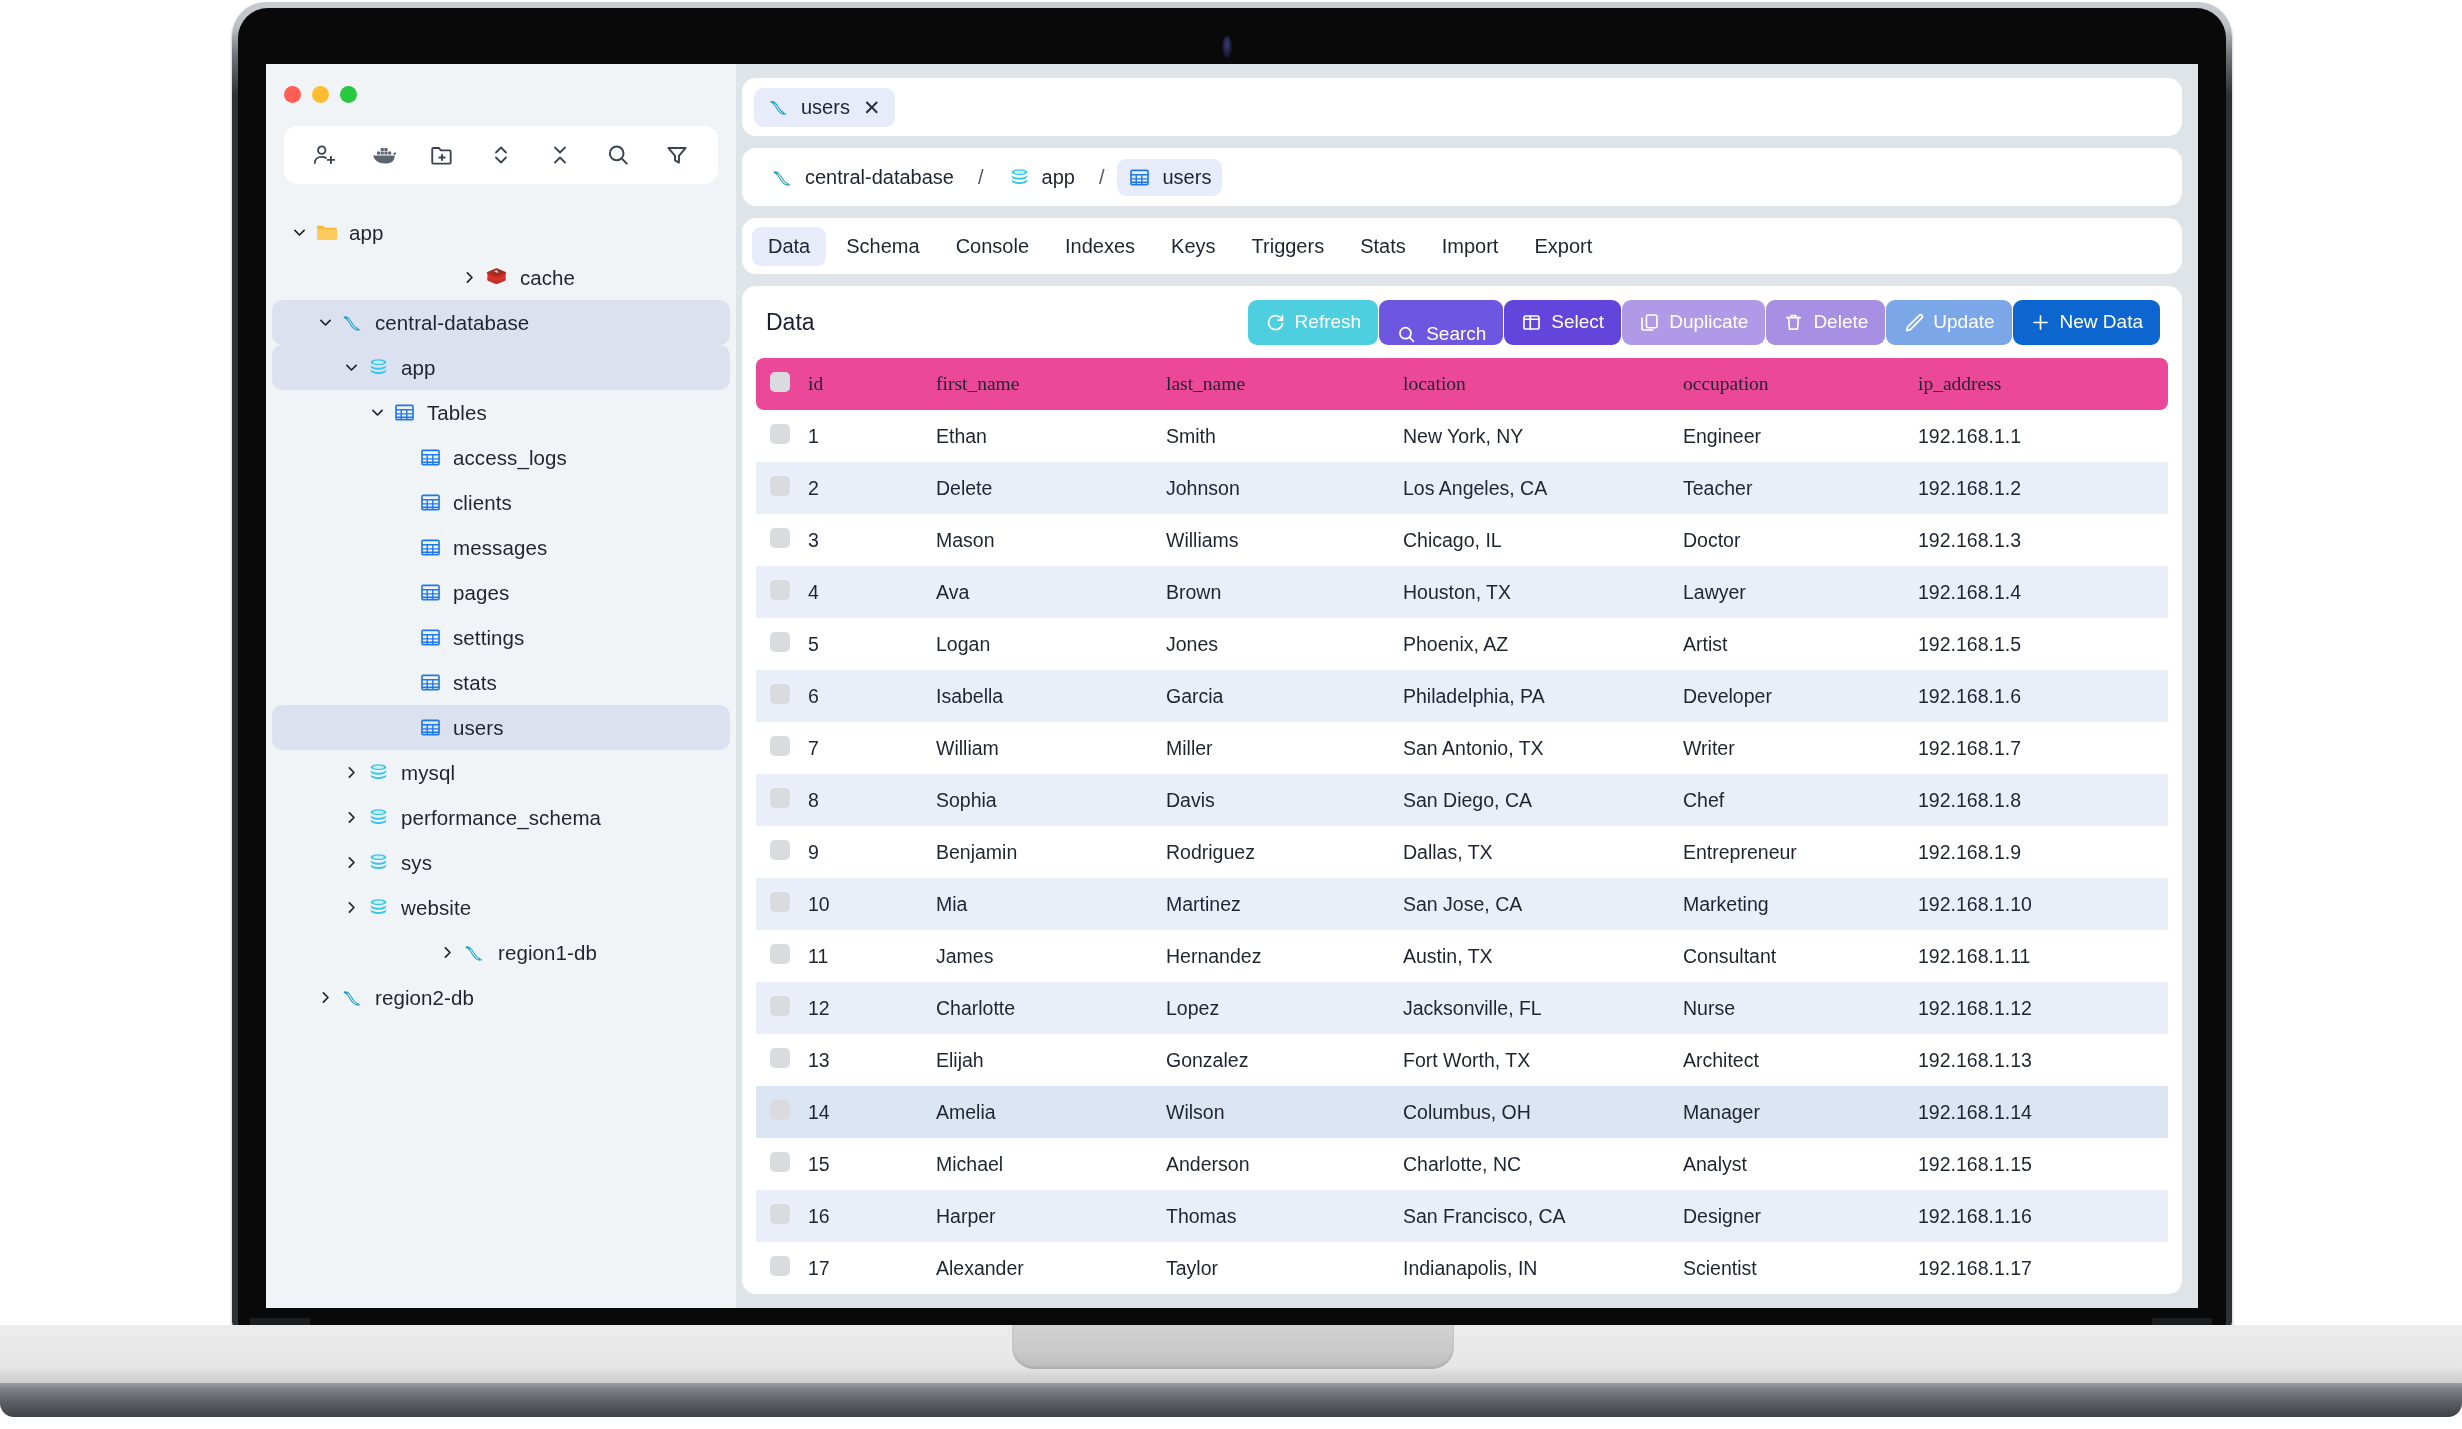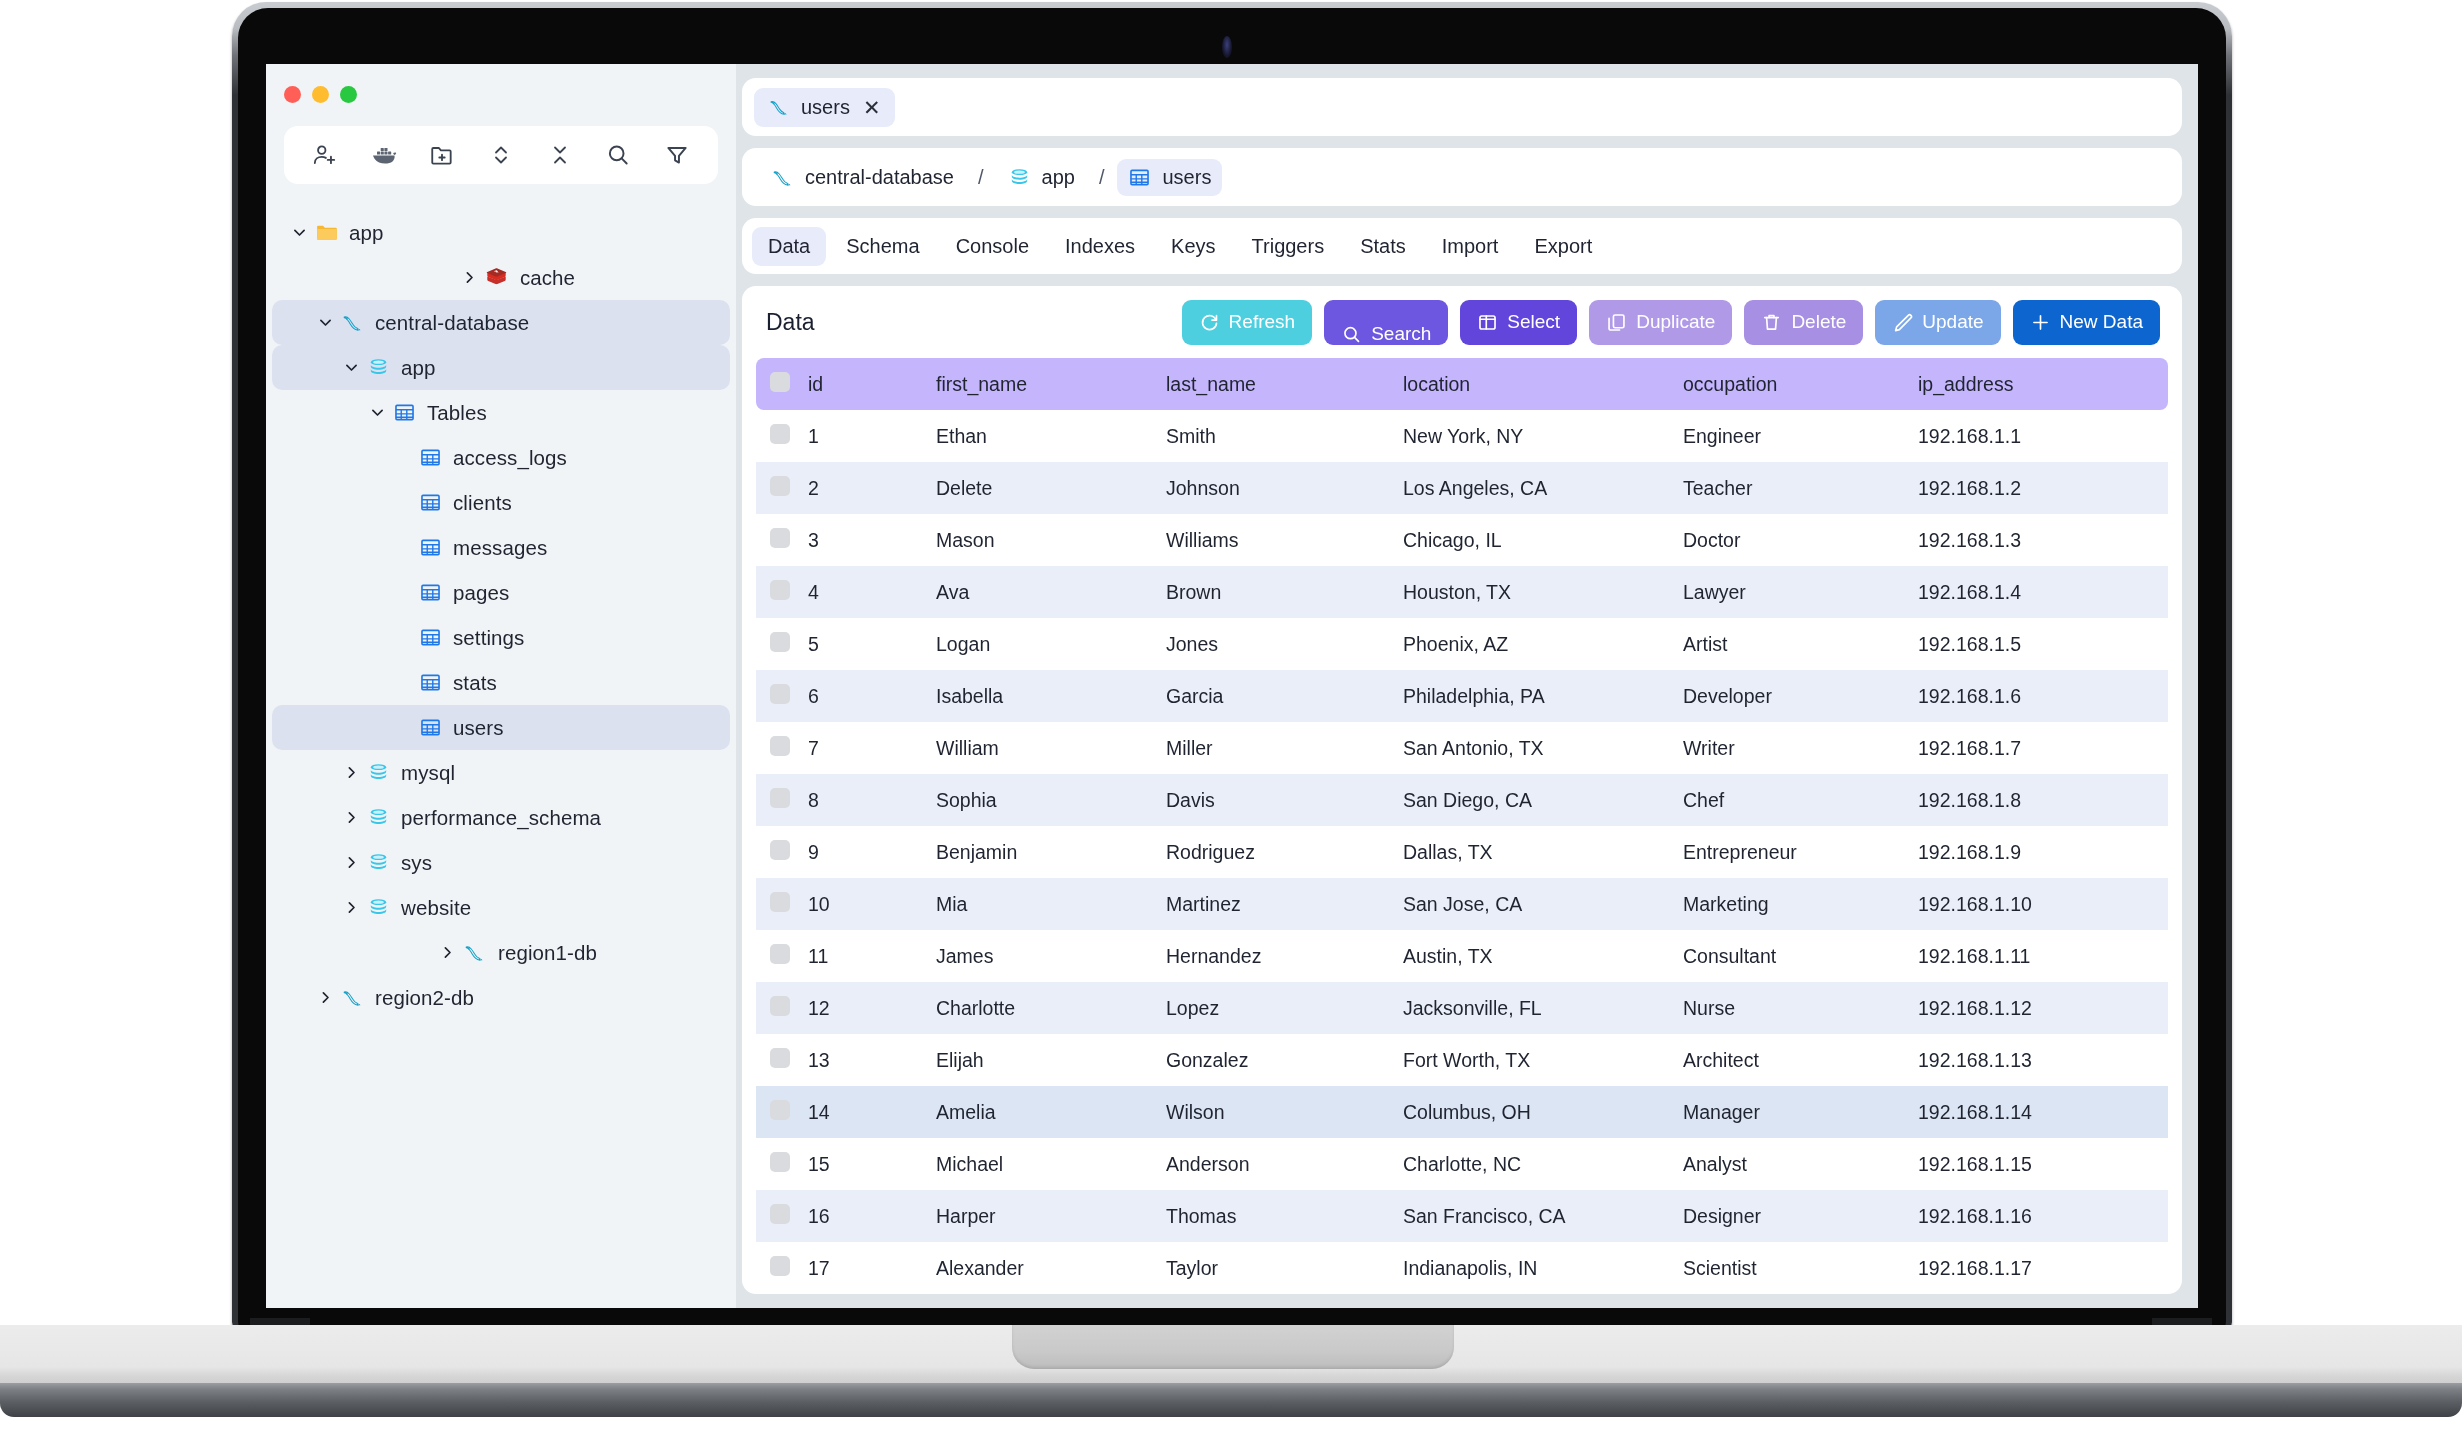--- a/index.html
+++ b/index.html
@@ -188,21 +188,21 @@
     display: flex; flex-direction: column;
     overflow: hidden;
     margin-bottom: 14px;
   }
   .content-head {
     height: 72px; flex: none;
     display: flex; align-items: center; justify-content: space-between;
     padding: 0 22px 0 24px;
   }
   .content-title { font-size: 23px; color: #1b2030; }
-  .actions { display: flex; gap: 12px; align-items: center; }
+  .actions { display: flex; gap: 1px; align-items: center; }
   .abtn {
     display: flex; align-items: center; gap: 9px;
     height: 45px; padding: 0 17px;
     border-radius: 9px;
     color: #ffffff; font-size: 19px;
     cursor: pointer; white-space: nowrap;
     border: none;
     font-family: "Liberation Sans", sans-serif;
   }
   .abtn svg { display: block; flex: none; }
@@ -215,21 +215,21 @@
     font-weight: normal;
     font-size: 19.5px;
     color: #1f2430;
     padding: 0;
     height: 52px;
     vertical-align: middle;
     white-space: nowrap;
     overflow: hidden;
     text-overflow: ellipsis;
   }
-  table.grid thead tr { background: #c4b5fd; }
+  table.grid thead tr { background: #ec4899; font-family: Liberation Serif, serif; }
   table.grid thead th:first-child { border-radius: 8px 0 0 8px; }
   table.grid thead th:last-child { border-radius: 0 8px 8px 0; }
   table.grid tbody tr.alt { background: #e9eef9; }
   table.grid tbody tr.hl { background: #dce5f4; }
   .cbx {
     width: 20px; height: 20px;
     background: #dadbde; border-radius: 5px;
     display: inline-block;
     cursor: pointer;
   }

